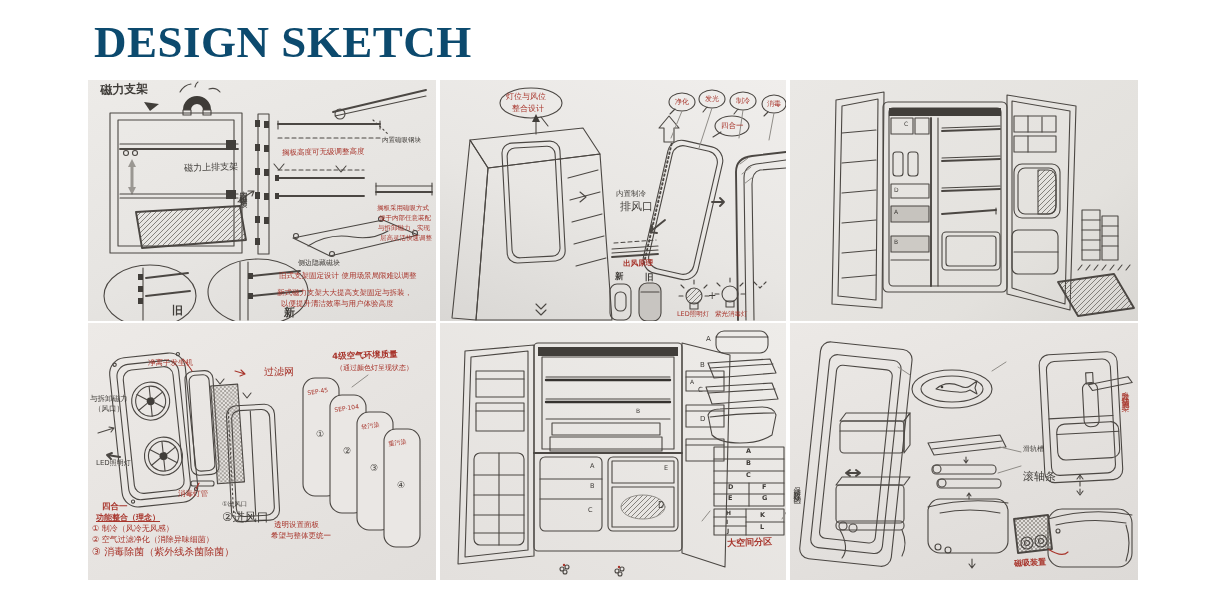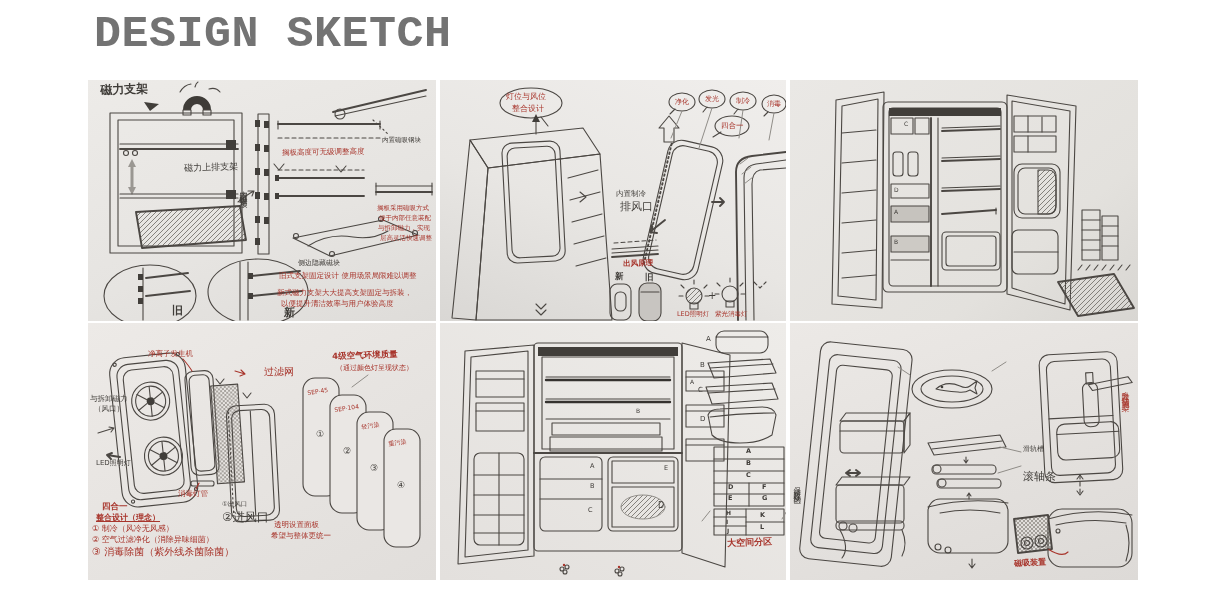--- a/index.html
+++ b/index.html
@@ -1,19 +1,19 @@
 <!DOCTYPE html>
 <html><head>
 <meta charset="utf-8">
 <style>
   html,body{margin:0;padding:0}
   body{width:1225px;height:600px;background:#ffffff;position:relative;overflow:hidden;
        font-family:"DejaVu Sans",sans-serif}
-  .title{position:absolute;left:94px;top:9px;font-family:Liberation Mono, monospace;
-         font-weight:bold;font-size:45px;letter-spacing:0.5px;color:#737373}
+  .title{position:absolute;left:94px;top:16px;font-family:Liberation Serif, serif;
+         font-weight:bold;font-size:45px;letter-spacing:0.5px;color:#0c4a6e}
   .panel{position:absolute;overflow:hidden}
   #p1{left:88px;top:80px;width:348px;height:241px;background:linear-gradient(160deg,#edebe8 0%,#e6e4e1 60%,#dedcd9 100%)}
   #p2{left:440px;top:80px;width:346px;height:241px;background:linear-gradient(200deg,#f0eeec 0%,#e8e6e3 55%,#d9d7d4 100%)}
   #p3{left:790px;top:80px;width:348px;height:241px;background:linear-gradient(140deg,#eae8e5 0%,#e3e1dd 70%,#d8d6d2 100%)}
   #p4{left:88px;top:323px;width:348px;height:257px;background:linear-gradient(150deg,#edeae7,#e1dedb)}
   #p5{left:440px;top:323px;width:346px;height:257px;background:linear-gradient(210deg,#eeece9,#e3e0dd)}
   #p6{left:790px;top:323px;width:348px;height:257px;background:linear-gradient(160deg,#ece9e6,#dddad7)}
   svg.sk{position:absolute;left:0;top:0}
   .lb{position:absolute;color:#3f3c38;line-height:1.18;white-space:nowrap;transform-origin:0 0}
   .red{color:#a8352c}
@@ -326,39 +326,39 @@
       <rect x="215" y="55" width="36" height="118" rx="12" fill="#eae7e4"></rect>
       <rect x="242" y="72" width="36" height="118" rx="12" fill="#eae7e4"></rect>
       <rect x="269" y="89" width="36" height="118" rx="12" fill="#eae7e4"></rect>
       <rect x="296" y="106" width="36" height="118" rx="12" fill="#eae7e4"></rect>
       <path d="M280,52 l-16,12" class="g"></path>
     </g>
   </svg>
   <span class="lb" style="left:2px;top:72px;font-size:7.5px">与拆卸磁力</span>
   <span class="lb" style="left:6px;top:82px;font-size:7.5px">（风口）</span>
   <span class="lb" style="left:8px;top:136px;font-size:7px">LED照明灯</span>
-  <span class="lb red" style="left:60px;top:27px;font-size:7.5px">净离子发生机</span>
+  <span class="lb red" style="left:60px;top:36px;font-size:7.5px">净离子发生机</span>
   <span class="lb red" style="left:176px;top:43px;font-size:10px">过滤网</span>
   <span class="lb red" style="left:90px;top:167px;font-size:7.5px">消毒灯管</span>
   <span class="lb" style="left:134px;top:178px;font-size:6.5px">①出风口</span>
   <span class="lb" style="left:134px;top:187px;font-size:12px">②进风口</span>
   <span class="lb red" style="left:186px;top:198px;font-size:7.5px">透明设置面板</span>
   <span class="lb red" style="left:183px;top:209px;font-size:7.5px">希望与整体更统一</span>
   <span class="lb red b" style="left:244px;top:28px;font-size:8.5px;transform:rotate(-2deg)">4级空气环境质量</span>
   <span class="lb red" style="left:248px;top:41px;font-size:7px">（通过颜色灯呈现状态）</span>
   <span class="lb" style="left:228px;top:106px;font-size:9px">①</span>
   <span class="lb" style="left:255px;top:123px;font-size:9px">②</span>
   <span class="lb" style="left:282px;top:140px;font-size:9px">③</span>
   <span class="lb" style="left:309px;top:157px;font-size:9px">④</span>
   <span class="lb red" style="left:219px;top:66px;font-size:6px;transform:rotate(-8deg)">SEP·45</span>
   <span class="lb red" style="left:246px;top:83px;font-size:6px;transform:rotate(-8deg)">SEP·104</span>
   <span class="lb red" style="left:273px;top:100px;font-size:6px;transform:rotate(-8deg)">轻污染</span>
   <span class="lb red" style="left:300px;top:117px;font-size:6px;transform:rotate(-8deg)">重污染</span>
   <span class="lb red b" style="left:14px;top:178px;font-size:8.5px">四合一</span>
-  <span class="lb red b" style="left:8px;top:190px;font-size:8px;text-decoration:underline">整合设计（理念）</span>
+  <span class="lb red b" style="left:8px;top:190px;font-size:8px;text-decoration:underline">功能整合（理念）</span>
   <span class="lb red" style="left:4px;top:201px;font-size:8px">① 制冷（风冷无风感）</span>
   <span class="lb red" style="left:4px;top:212px;font-size:8px">② 空气过滤净化（消除异味细菌）</span>
   <span class="lb red" style="left:4px;top:223px;font-size:10px">③ 消毒除菌（紫外线杀菌除菌）</span>
 </section>
 
 <section class="panel" id="p5">
   <svg class="sk" width="346" height="257" viewBox="0 0 346 257">
     <g class="k">
       <polygon points="25,28 94,22 94,233 18,241"></polygon>
       <polygon points="31,34 88,28 88,227 25,234"></polygon>

